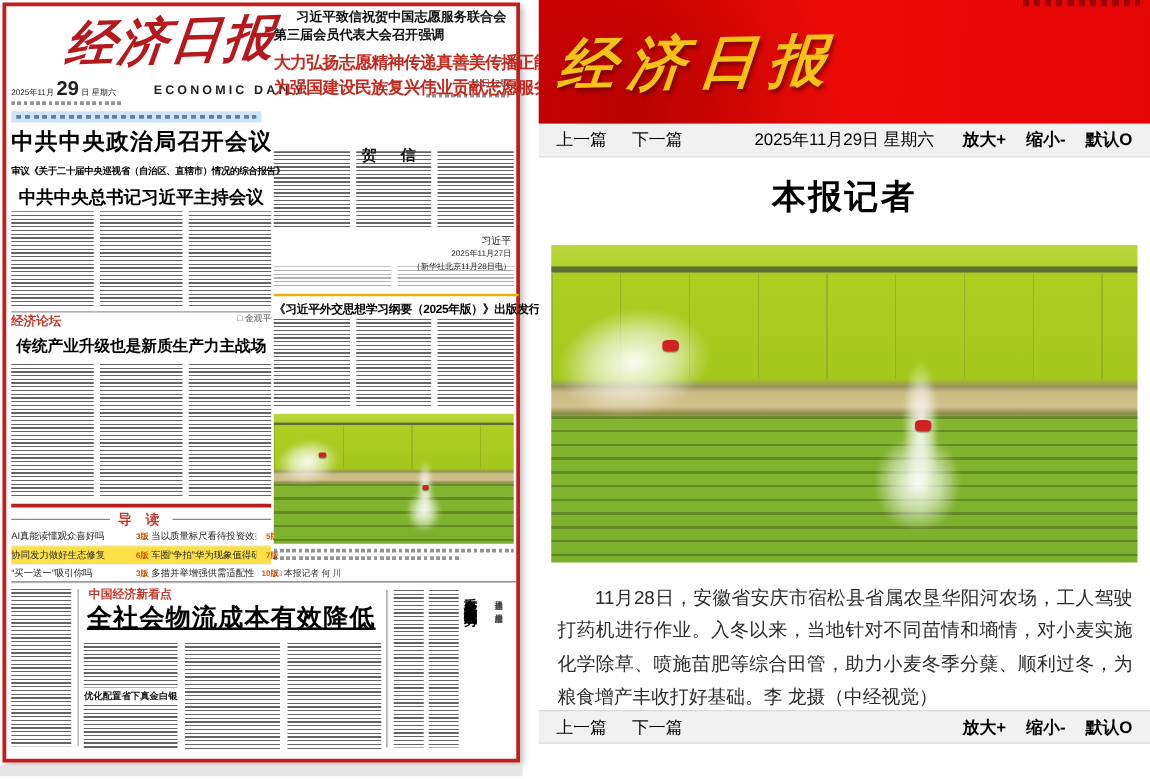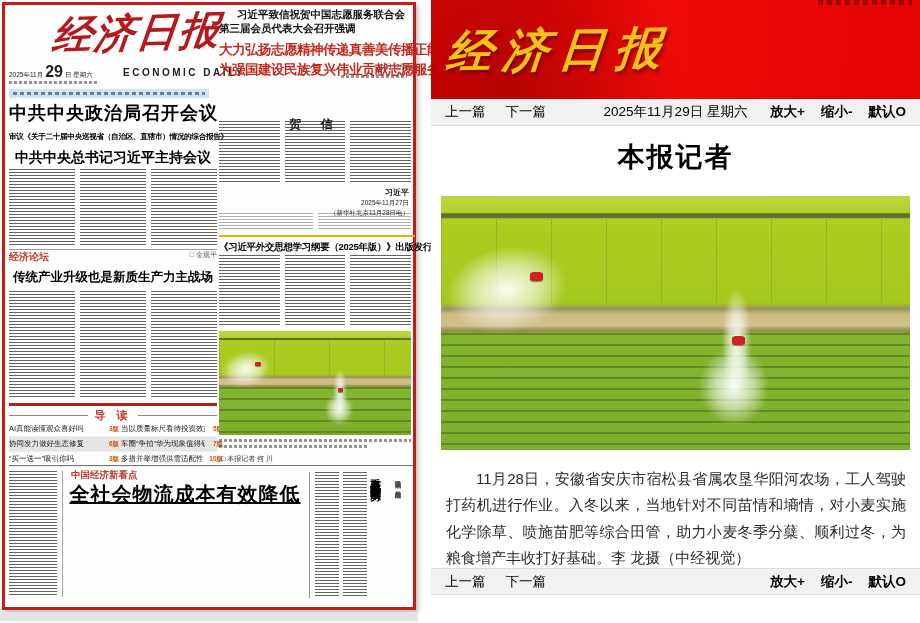--- a/index.html
+++ b/index.html
@@ -51,29 +51,29 @@
   .forum-byline { font-size:7px; color:#555; }
   .forum-h { left:4px; top:264px; width:208px; text-align:center; font-size:12.5px; font-weight:bold; white-space:nowrap; }
   .forum-cols { left:4px; top:286px; width:208px; height:108px; }
 
   .daodu { left:4px; top:398px; width:208px; border-top:3px solid #b91c1c; padding-top:2px; }
   .daodu-title { display:flex; align-items:center; gap:6px; height:14px; }
   .daodu-title .dash { flex:1; height:1px; background:#888; }
   .daodu-title .txt { font-size:11px; font-weight:bold; color:#c0392b; letter-spacing:4px; }
   .dd-row { display:grid; grid-template-columns:92px 16px 84px 16px; align-items:center; height:15px; gap:2px;
             border-bottom:1px solid #eee; }
-  .dd-row.hl { background:#e5e5e5; }
+  .dd-row.hl { background:#fde047; }
   .dd-t { font-size:7.5px; color:#222; white-space:nowrap; overflow:hidden; }
   .dd-p { font-size:6.5px; color:#d35400; font-weight:bold; text-align:right; }
 
   .hexin-title { left:214px; top:111px; width:192px; text-align:center; font-size:12px; font-weight:bold;
                  letter-spacing:8px; color:#111; }
   .hexin-cols { left:214px; top:116px; width:192px; height:62px; }
   .hexin-sign { left:296px; top:182px; width:108px; text-align:right; color:#222; }
-  .hexin-sign .s1 { font-size:8px; font-weight:bold; }
+  .hexin-sign .s1 { font-size:8px; font-weight:normal; }
   .hexin-sign .s2,.hexin-sign .s3 { font-size:6.5px; margin-top:1px; }
   .hexin-cols2 { left:214px; top:208px; width:192px; height:18px; }
   .gangyao { left:214px; top:230px; width:196px; border-top:2px solid #eab308; padding-top:4px;
              font-size:9.5px; font-weight:bold; letter-spacing:-0.3px; white-space:nowrap; color:#000; }
   .mid-cols { left:214px; top:250px; width:192px; height:72px; }
   .photo-mid { left:214px; top:326px; width:192px; height:104px; }
   .mid-cap1 { left:214px; top:434px; width:192px; }
   .mid-cap2 { left:214px; top:440px; width:150px; }
 
   .bb-byline { left:216px; top:449px; width:150px; font-size:7px; color:#333; }
@@ -255,20 +255,33 @@
       <div class="abs tlh mid-cap2"></div>
 
       <div class="abs bb-byline">□ 本报记者 何 川</div>
 
       <div class="abs bb">
         <div class="bb-tiny">
             <div class="tl"></div>
           </div>
         <div class="bb-label">中国经济新看点</div>
         <div class="bb-h">全社会物流成本有效降低</div>
+        <div class="bb-cols">
+          <div class="c">
+            <div class="tl f"></div>
+            <div class="bb-sub">优化配置省下真金白银</div>
+            <div class="tl f"></div>
+          </div>
+          <div class="c">
+              <div class="tl f"></div>
+            </div>
+          <div class="c">
+              <div class="tl f"></div>
+            </div>
+        </div>
         <div class="bb-div"></div>
         <div class="bb-rcols">
           <div class="tl"></div>
           <div class="tl"></div>
         </div>
         <div class="bb-vh">重庆九龙坡氢能产业聚链成势</div>
         <div class="bb-vn">
           <span>启动项目建设</span>
           <span>抢占应用场景</span>
         </div>

